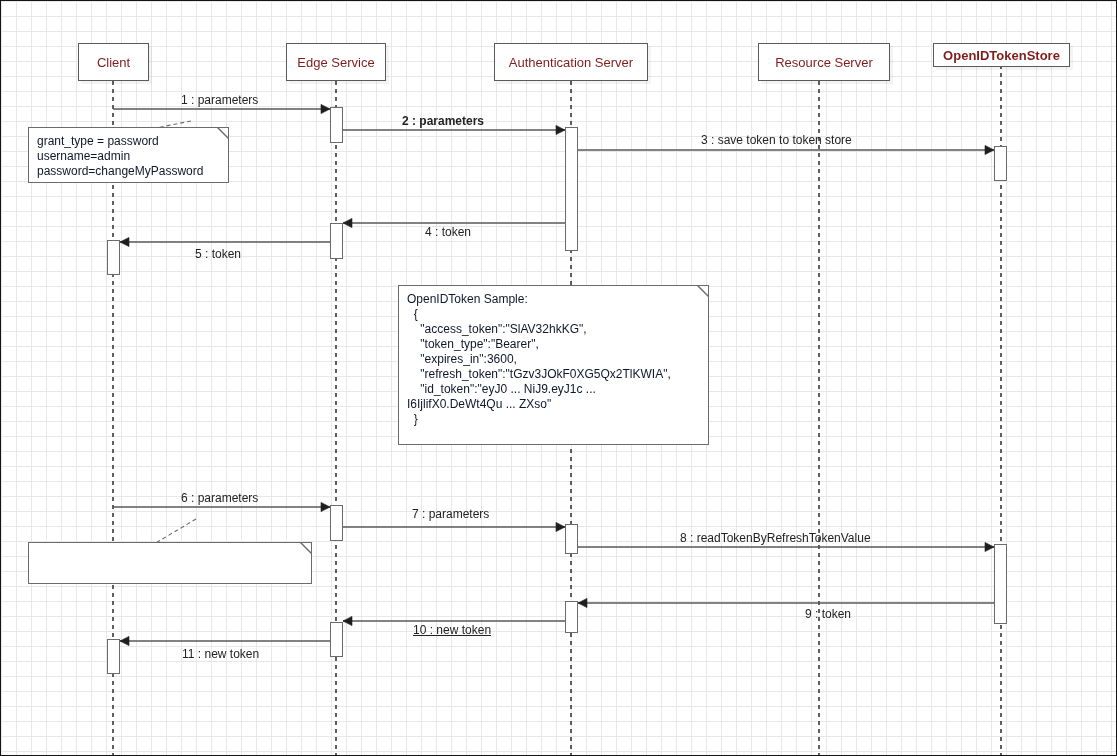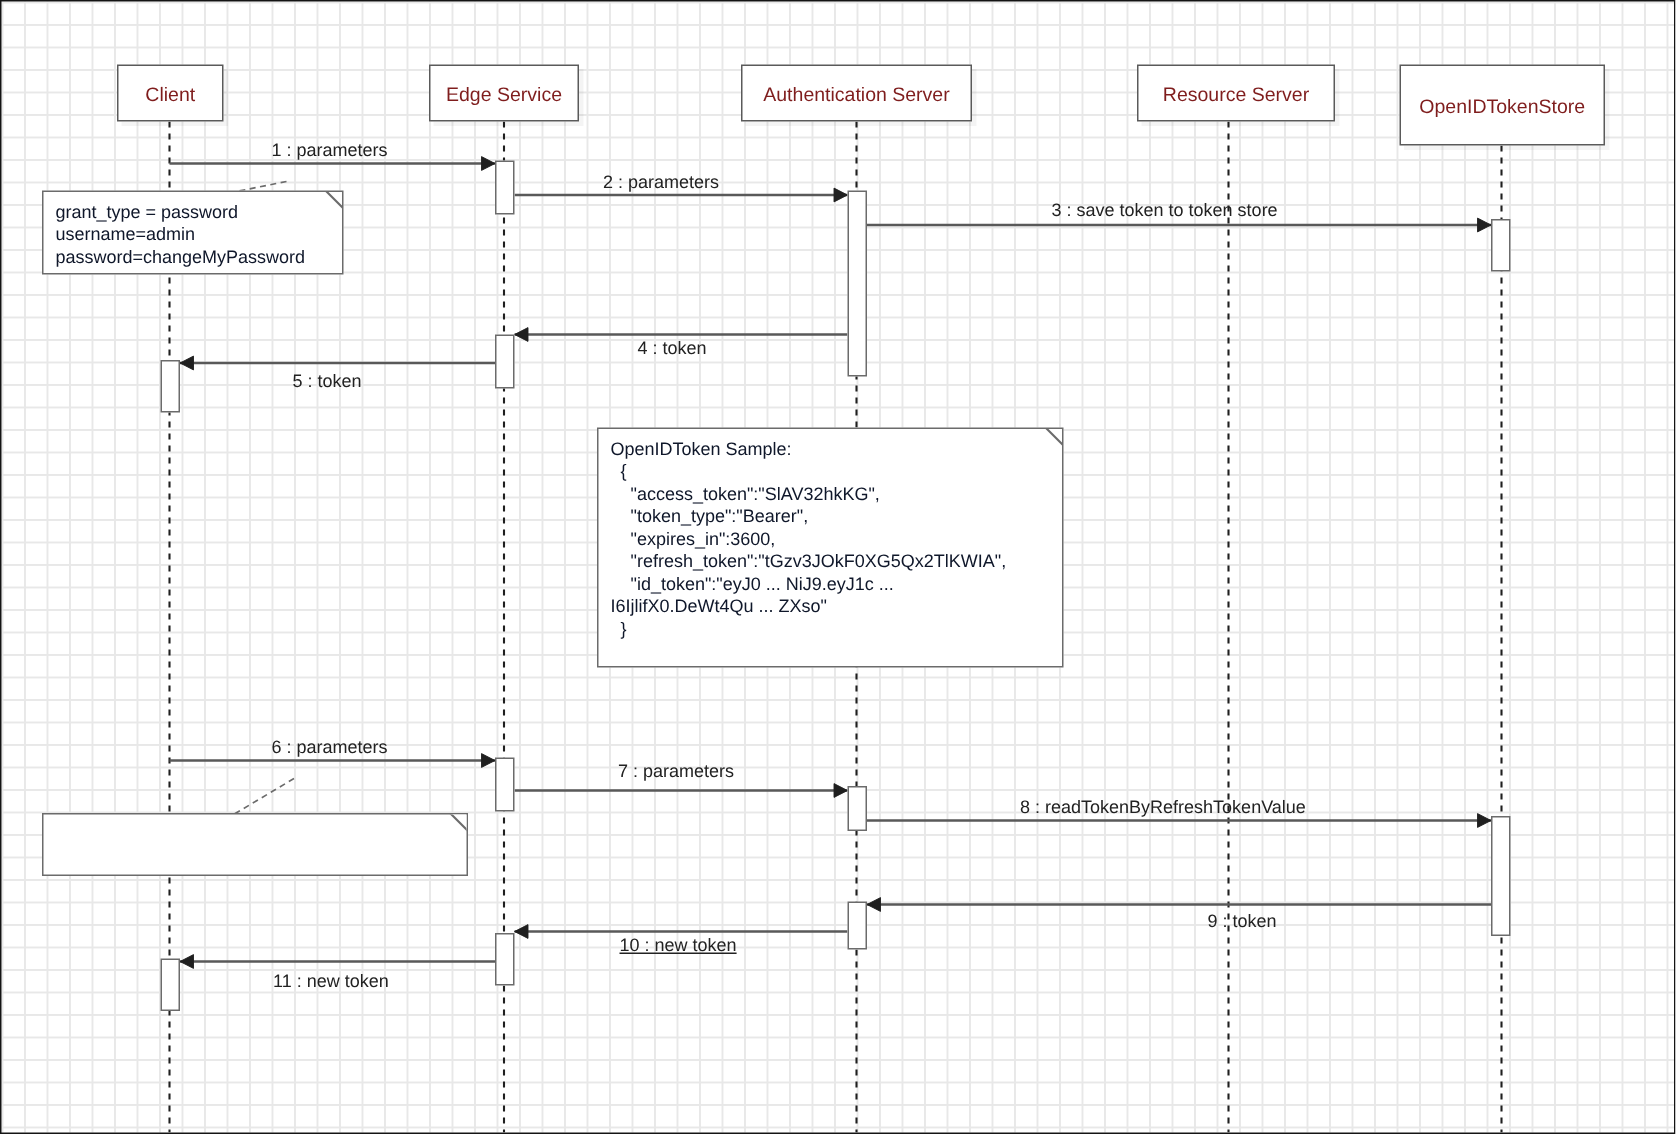--- a/index.html
+++ b/index.html
@@ -124,36 +124,36 @@
       </div>
       <div class="lifeline-head" style="left: 285px; top: 18px; width: 100px; height: 38px;">
         <span>Edge Service</span>
       </div>
       <div class="lifeline-head" style="left: 493px; top: 18px; width: 154px; height: 38px;">
         <span>Authentication Server</span>
       </div>
       <div class="lifeline-head" style="left: 757px; top: 18px; width: 132px; height: 38px;">
         <span>Resource Server</span>
       </div>
-      <div class="lifeline-head" style="left: 932px; top: 18px; width: 137px; height: 54px;">
+      <div class="lifeline-head" style="left: 932px; top: 18px; width: 137px; height: 24px; font-weight: bold;">
         <span>OpenIDTokenStore</span>
       </div>
       <div class="activation" style="left: 329px; top: 106px; width: 13px; height: 36px;"></div>
       <div class="activation" style="left: 564px; top: 126px; width: 13px; height: 124px;"></div>
       <div class="activation" style="left: 993px; top: 145px; width: 13px; height: 35px;"></div>
       <div class="activation" style="left: 329px; top: 222px; width: 13px; height: 36px;"></div>
       <div class="activation" style="left: 106px; top: 239px; width: 13px; height: 35px;"></div>
       <div class="activation" style="left: 329px; top: 504px; width: 13px; height: 36px;"></div>
       <div class="activation" style="left: 564px; top: 523px; width: 13px; height: 30px;"></div>
       <div class="activation" style="left: 993px; top: 543px; width: 13px; height: 80px;"></div>
       <div class="activation" style="left: 564px; top: 600px; width: 13px; height: 32px;"></div>
       <div class="activation" style="left: 329px; top: 621px; width: 13px; height: 35px;"></div>
       <div class="activation" style="left: 106px; top: 638px; width: 13px; height: 35px;"></div>
       <div class="msg-label" style="left: 180px; top: 93px;">1 : parameters</div>
-      <div class="msg-label" style="left: 401px; top: 114px;">2 : parameters</div>
+      <div class="msg-label" style="left: 401px; top: 114px; font-weight: bold;">2 : parameters</div>
       <div class="msg-label" style="left: 700px; top: 133px;">3 : save token to token store</div>
       <div class="msg-label" style="left: 424px; top: 225px; text-align: center;">4 : token</div>
       <div class="msg-label" style="left: 194px; top: 247px;">5 : token</div>
       <div class="msg-label" style="left: 180px; top: 491px;">6 : parameters</div>
       <div class="msg-label" style="left: 411px; top: 507px;">7 : parameters</div>
       <div class="msg-label" style="left: 679px; top: 531px;">8 : readTokenByRefreshTokenValue</div>
       <div class="msg-label" style="left: 760px; top: 607px; margin-left: 44px;">9 : token</div>
       <div class="msg-label" style="left: 412px; top: 623px; text-decoration: underline;">10 : new token</div>
       <div class="msg-label" style="left: 181px; top: 647px; text-align: center;">11 : new token</div>
       <div class="note" style="left: 27px; top: 126px; width: 201px; height: 56px;"><span class="note-text">grant_type = password

